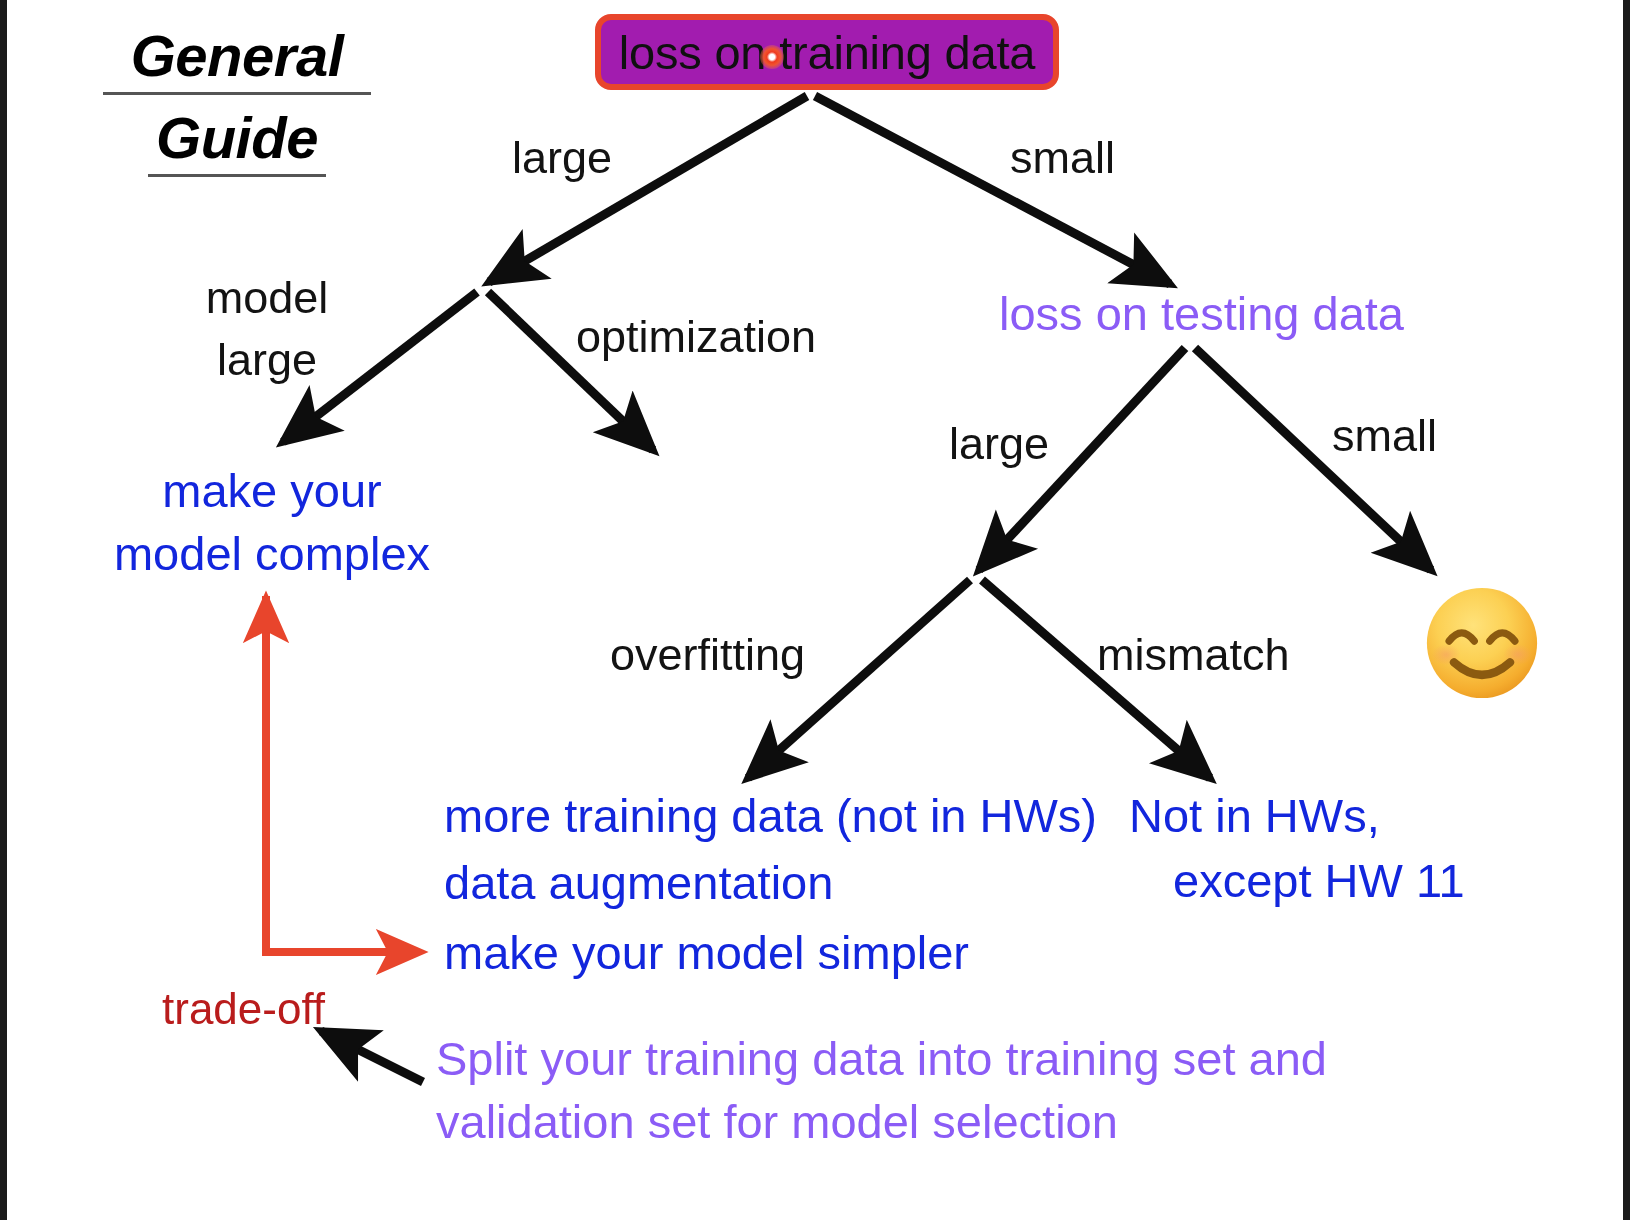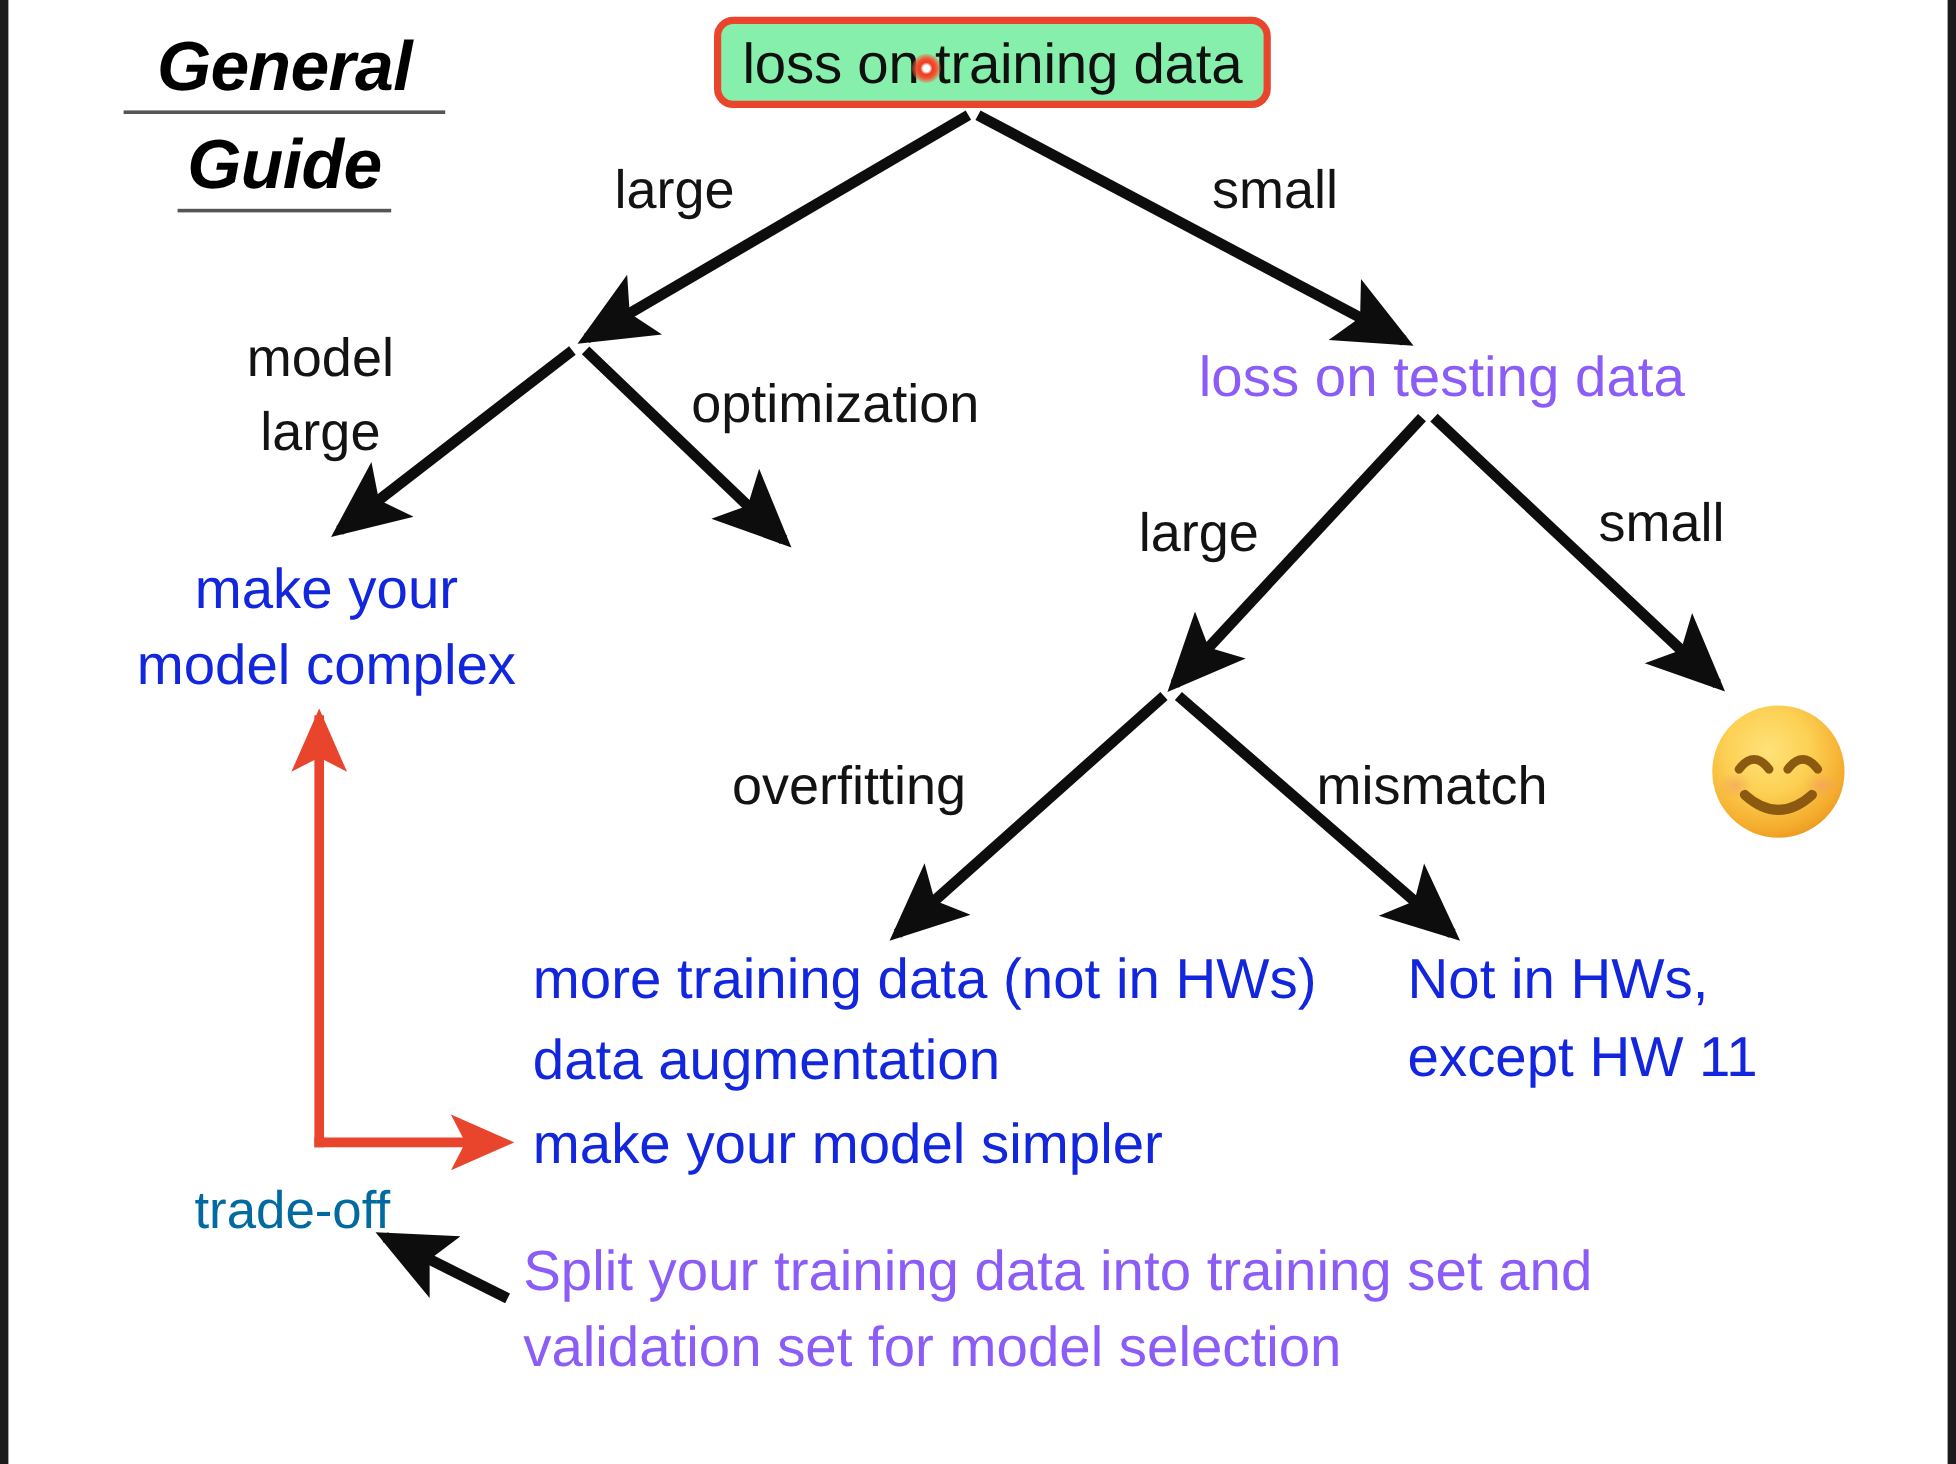--- a/index.html
+++ b/index.html
@@ -56,21 +56,21 @@
   }
   
   #root-box {
     position: absolute;
     left: 588px;
     top: 14px;
     width: 464px;
     height: 76px;
     border: 6px solid #e8452c;
     border-radius: 16px;
-    background: #86efac;
+    background: #a21caf;
     box-sizing: border-box;
     display: flex;
     align-items: center;
     justify-content: center;
   }
   #root-box-label {
     font-size: 47px;
     color: #101010;
     letter-spacing: -0.2px;
   }
@@ -94,21 +94,21 @@
   .black-text {
     font-size: 47px;
     color: #8b5cf6;
   }
   .blue-text {
     font-size: 47px;
     color: #1226dd;
   }
   .red-text {
     font-size: 44px;
-    color: #0369a1;
+    color: #b91c1c;
   }
   .center { text-align: center; }
   
   #smiley {
     position: absolute;
     left: 1417px;
     top: 585px;
     width: 116px;
     height: 116px;
   }
@@ -177,21 +177,21 @@
   <div class="node black-text" style="left:992px; top:288px;">loss on testing data</div>
 
   <div class="node blue-text center" style="left:95px; top:465px; width:340px;">make your</div>
   <div class="node blue-text center" style="left:95px; top:528px; width:340px;">model complex</div>
 
 
   <div class="node blue-text" style="left:437px; top:790px;">more training data (not in HWs)</div>
   <div class="node blue-text" style="left:437px; top:857px;">data augmentation</div>
   <div class="node blue-text" style="left:437px; top:927px;">make your model simpler</div>
 
-  <div class="node blue-text" style="left:1166px; top:790px;">Not in HWs,</div>
+  <div class="node blue-text" style="left:1122px; top:790px;">Not in HWs,</div>
   <div class="node blue-text" style="left:1166px; top:855px;">except HW 11</div>
 
   <svg id="smiley" viewBox="0 0 120 120">
     <defs>
       <radialGradient id="face-grad" cx="42%" cy="34%" r="72%">
         <stop offset="0%" stop-color="#ffe27a"></stop>
         <stop offset="45%" stop-color="#fcd053"></stop>
         <stop offset="82%" stop-color="#f5ad2e"></stop>
         <stop offset="100%" stop-color="#e8941d"></stop>
       </radialGradient>

